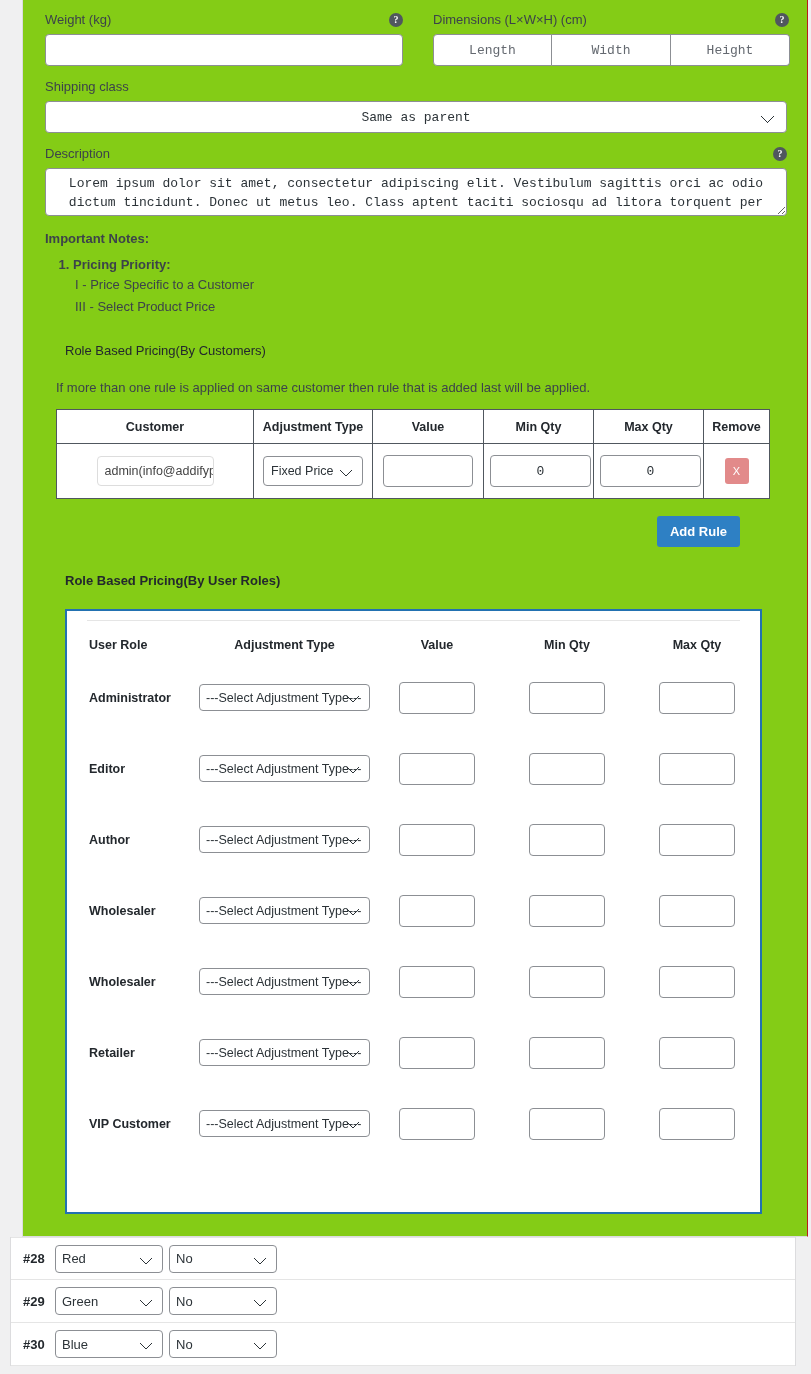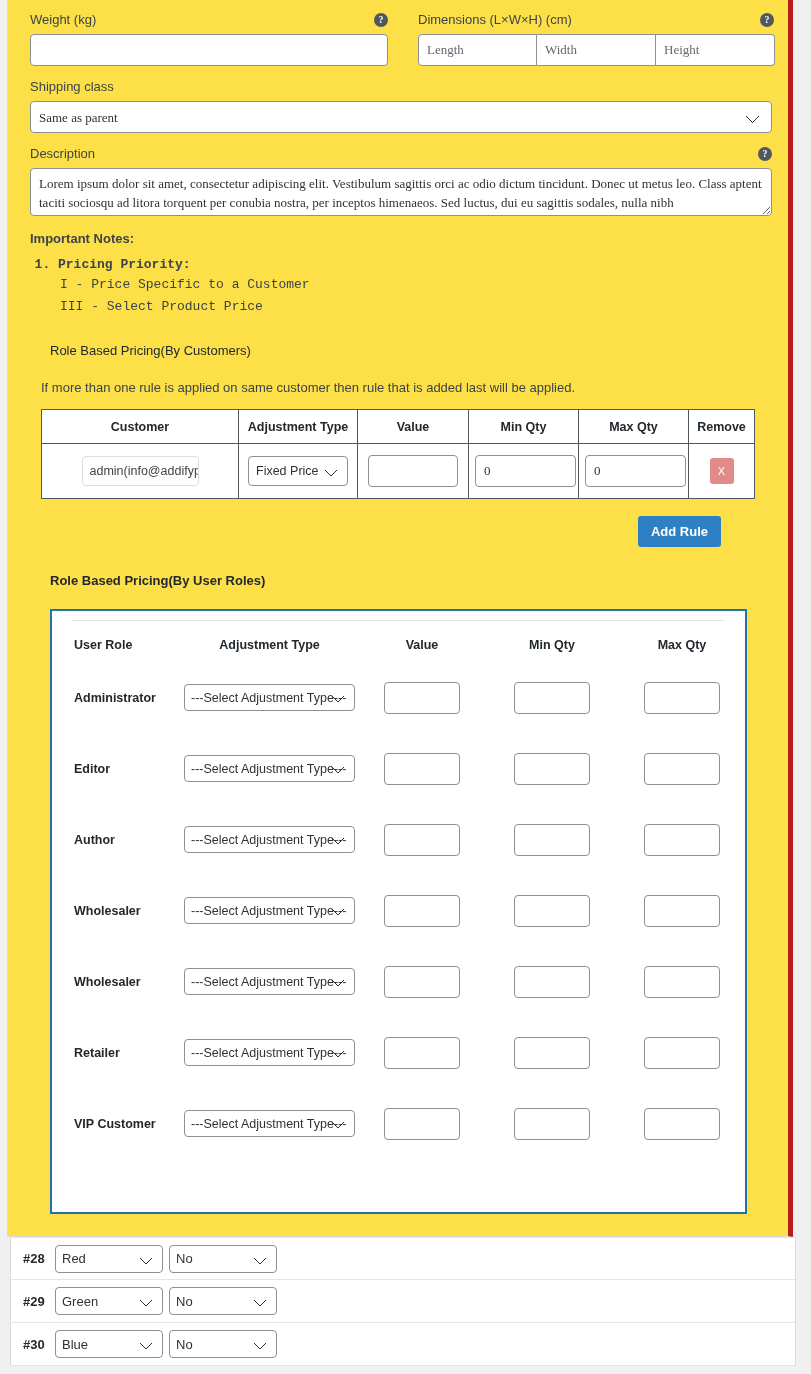--- a/index.html
+++ b/index.html
@@ -6,26 +6,26 @@
   html, body {
     margin: 0; padding: 0;
     background: #f0f0f1;
     font-family: "Liberation Sans", sans-serif;
   }
   body { width: 811px; height: 1374px; overflow: hidden; position: relative; }
 
   
   .panel {
     position: absolute;
-    left: 7px; top: -1px;
+    left: 22px; top: -1px;
     width: 786px;
     height: 1238px;
-    background: #fde047;
+    background: #84cc16;
     border-left: 1px solid #dcdcde;
-    border-right: 5px solid #b91c1c;
+    border-right: 1px solid #b91c1c;
     border-bottom: 1px solid #dcdcde;
   }
 
   .pad { padding: 0 22px; }
 
   
   .field-row { display: flex; gap: 30px; padding-top: 12px; }
   .fw-left  { width: 358px; }
   .fw-right { width: 356px; }
 
@@ -37,29 +37,30 @@
     font-size: 13px; color: #3c434a; line-height: 18px;
   }
   .help {
     display: inline-block; width: 14px; height: 14px; border-radius: 50%;
     background: #50575e; color: #fff; font-size: 10px; font-weight: bold;
     text-align: center; line-height: 14px; font-family: "Liberation Serif", serif;
     cursor: help; flex: none;
   }
 
   input.txt, select.sel, textarea.ta {
-    font-family: Liberation Serif, serif;
+    font-family: Liberation Mono, monospace;
     font-size: 13px;
     color: #2c3338;
     border: 1px solid #8c8f94;
     border-radius: 4px;
     background: #fff;
     padding: 0 8px;
     height: 32px;
     outline: none;
+    text-align: center;
   }
   input.txt::placeholder, textarea.ta::placeholder { color: #646970; }
 
   .weight-input { width: 358px; }
 
   .dims { display: flex; }
   .dims input {
     width: 119px; height: 32px; border-radius: 0;
   }
   .dims input:first-child { border-radius: 4px 0 0 4px; }
@@ -83,21 +84,21 @@
   .desc-wrap { padding-top: 12px; }
   textarea.ta {
     width: 742px; height: 48px;
     padding: 5px 8px; line-height: 19px; resize: vertical;
     overflow: hidden;
   }
 
   
   .notes-title { font-size: 13px; color: #3c434a; font-weight: bold; padding-top: 11px; }
   ol.notes { margin: 11px 0 0 0; padding-left: 28px; font-size: 13px; color: #3c434a; }
-  ol.notes > li { font-weight: bold; font-family: Liberation Mono, monospace; }
+  ol.notes > li { font-weight: bold; }
   .sub { font-weight: normal; margin-top: 7px; margin-left: 2px; }
   .sub:first-of-type { margin-top: 5px; }
 
   .sect-head {
     font-size: 13px; font-weight: normal; color: #23282d;
     padding-left: 20px; padding-top: 29px;
   }
   .sect-note { font-size: 13px; color: #3c434a; padding-top: 22px; padding-left: 11px; }
 
   

